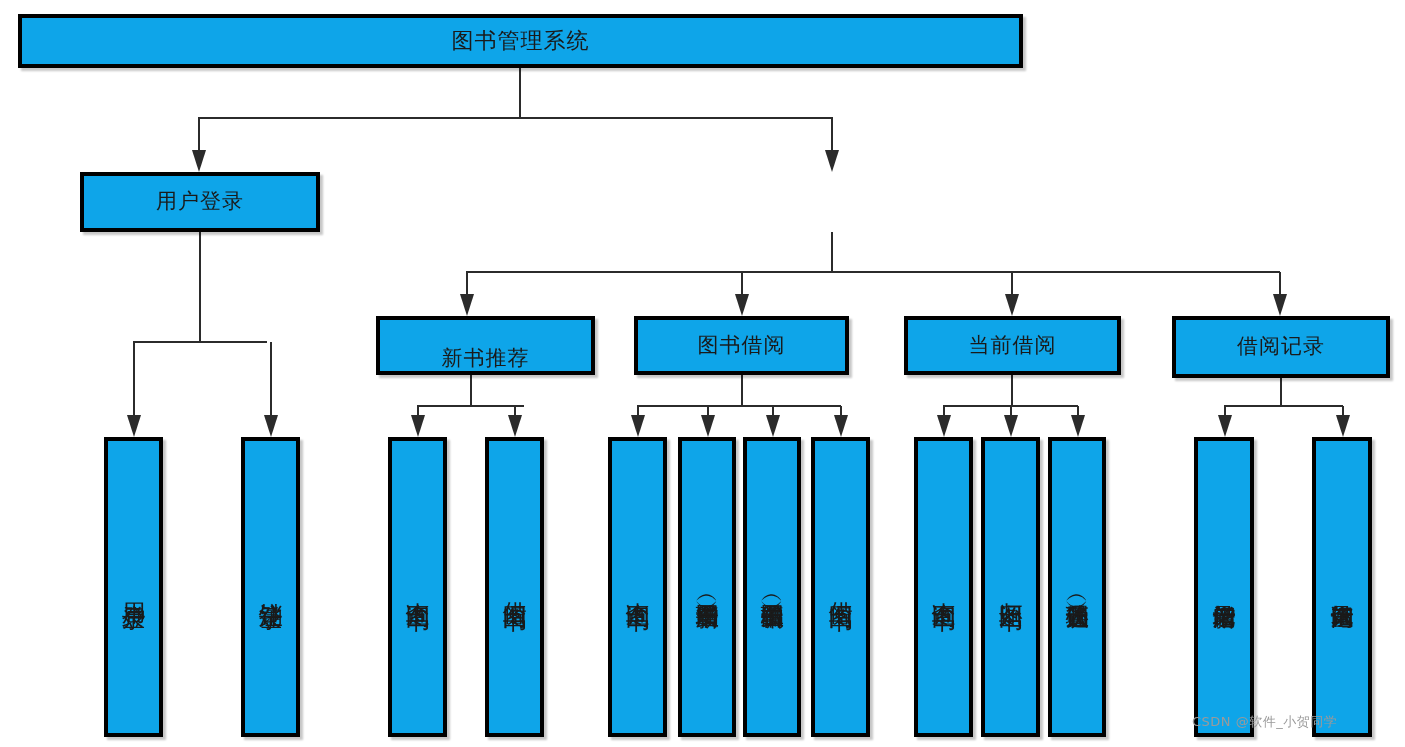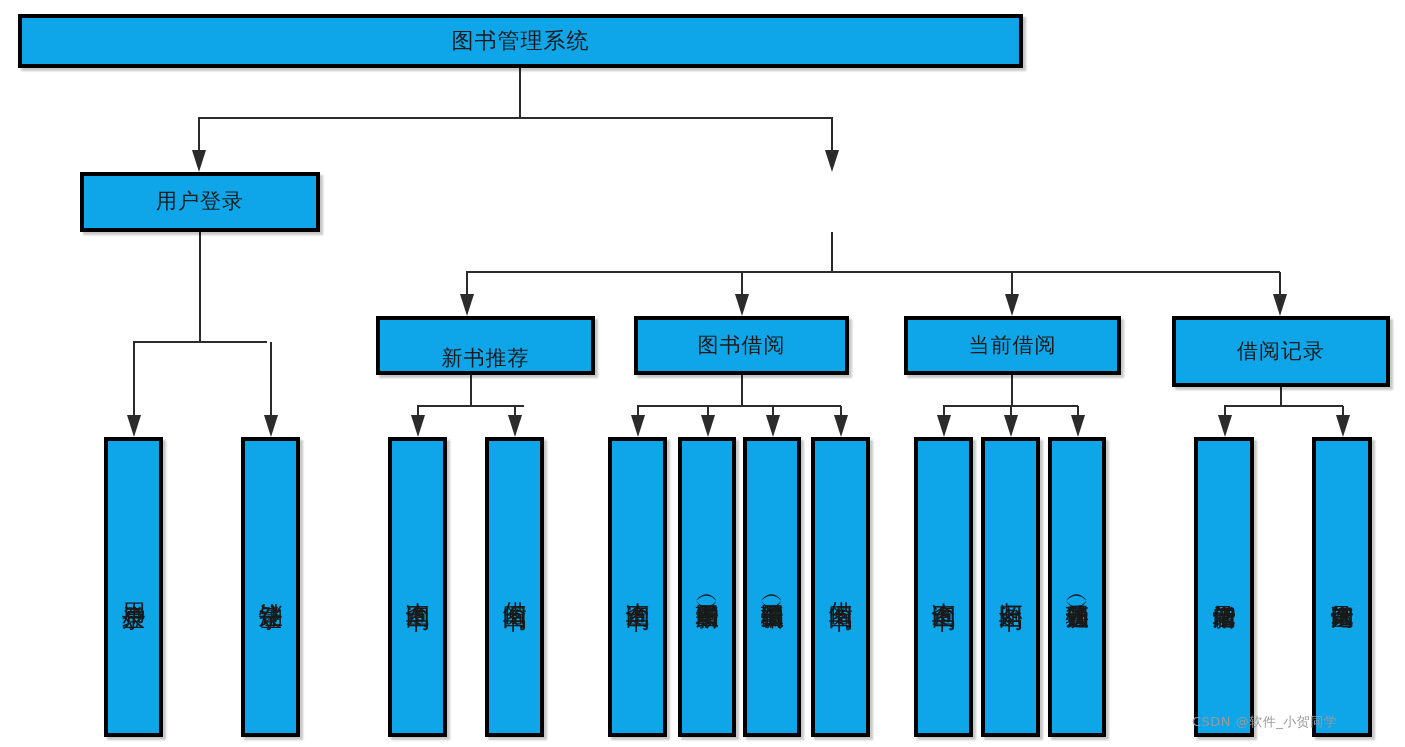--- a/index.html
+++ b/index.html
@@ -119,21 +119,21 @@
 
   <div class="node h" style="left:376px;top:316px;width:219px;height:59px;align-items:flex-end;">
     <span class="label">新书推荐</span>
   </div>
   <div class="node h" style="left:634px;top:316px;width:215px;height:59px;">
     <span class="label">图书借阅</span>
   </div>
   <div class="node h" style="left:904px;top:316px;width:217px;height:59px;">
     <span class="label">当前借阅</span>
   </div>
-  <div class="node h" style="left:1172px;top:316px;width:218px;height:71px;">
+  <div class="node h" style="left:1172px;top:316px;width:218px;height:62px;">
     <span class="label">借阅记录</span>
   </div>
 
   <div class="vline" style="left:470px;top:375px;height:31px;"></div>
   <div class="hline" style="left:417px;top:405px;width:107px;"></div>
   <div class="vline" style="left:417px;top:406px;height:9px;"></div>
   <div class="arrow" style="left:411px;top:415px;"></div>
   <div class="vline" style="left:514px;top:406px;height:9px;"></div>
   <div class="arrow" style="left:508px;top:415px;"></div>
 

